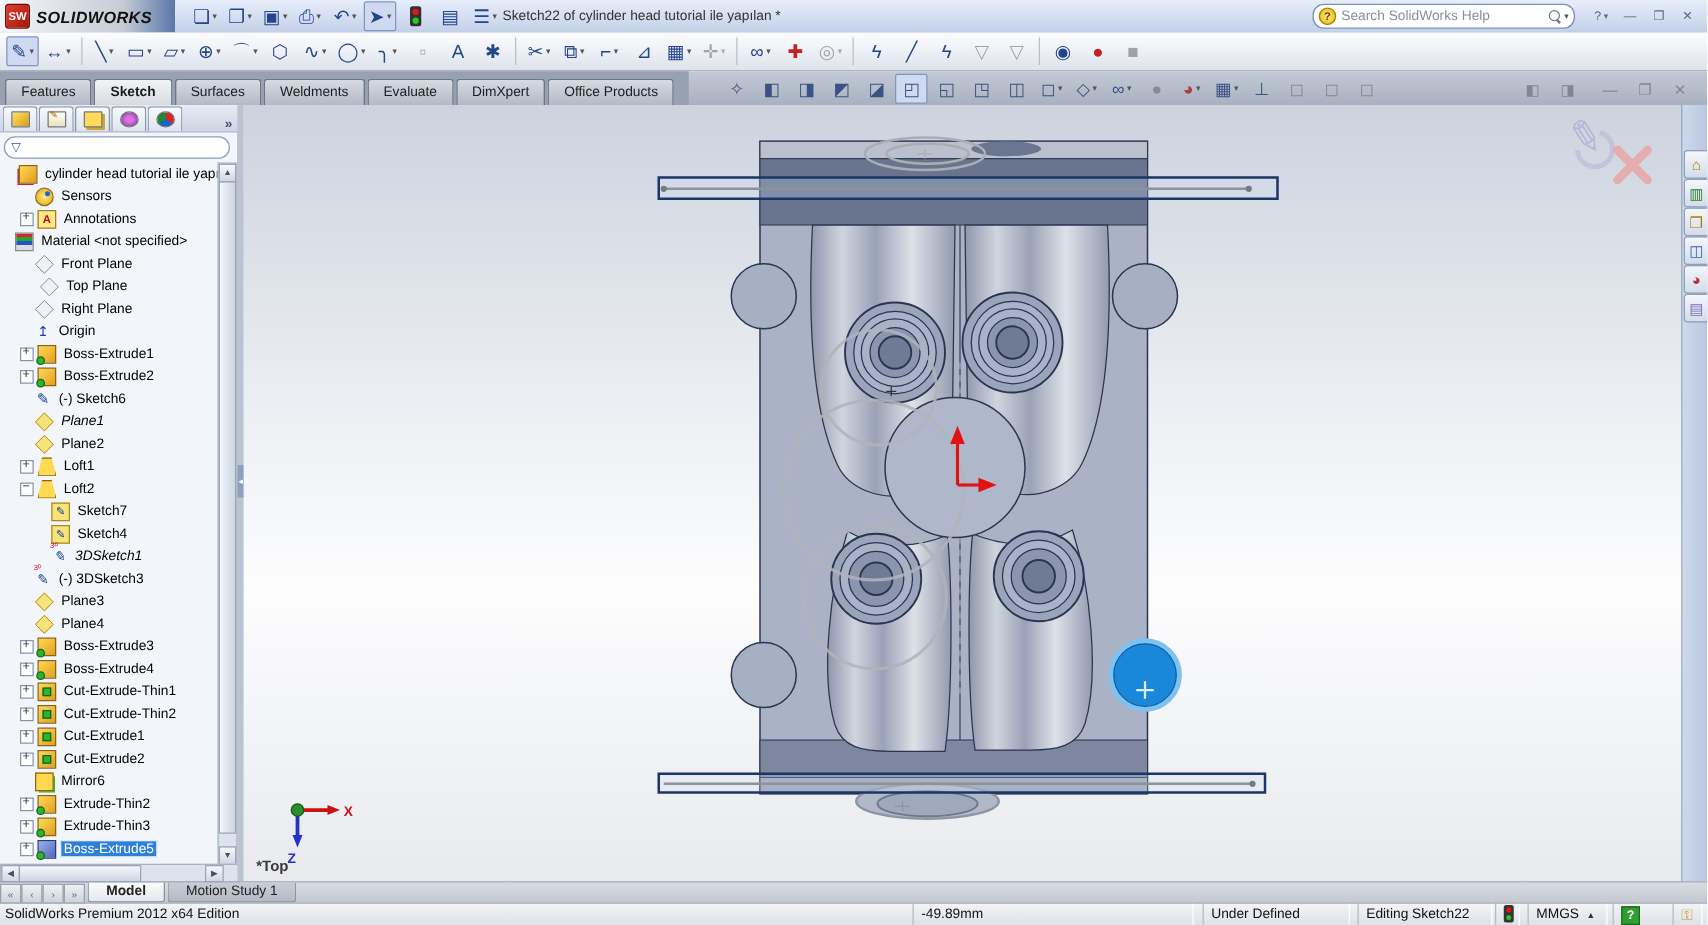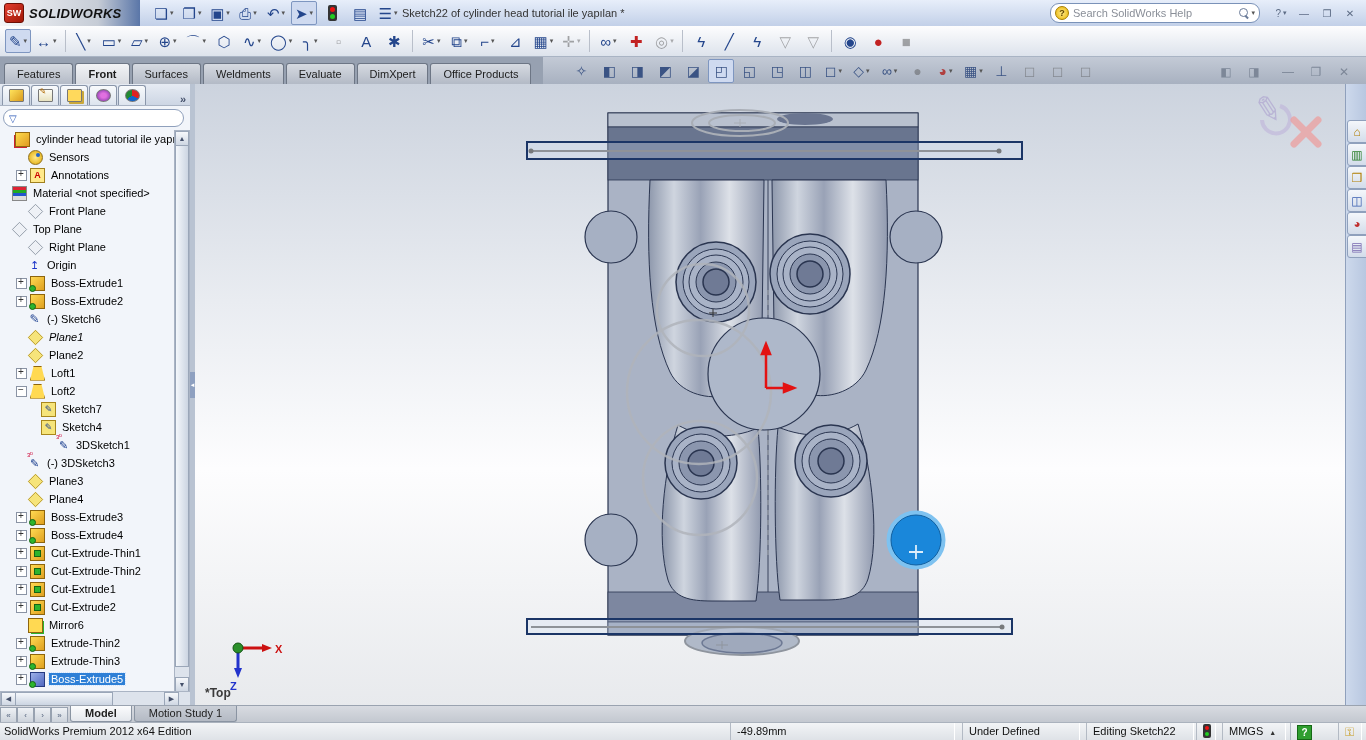--- a/index.html
+++ b/index.html
@@ -298,21 +298,21 @@
         </span>
         <span class="tb disabled">
           <span class="g">■</span>
         </span>
       </span>
 </div>
 
 <div id="ribbonrow">
   <div id="ctabs">
         <div class="ctab">Features</div>
-        <div class="ctab active">Front</div>
+        <div class="ctab active">Sketch</div>
         <div class="ctab">Surfaces</div>
         <div class="ctab">Weldments</div>
         <div class="ctab">Evaluate</div>
         <div class="ctab">DimXpert</div>
         <div class="ctab">Office Products</div>
       </div>
   <div id="headsup">
         <span class="tb">
           <span class="g">✧</span>
         </span>
@@ -435,21 +435,21 @@
           <div class="trow" style="">
             <span class="exp none"></span>
             <span class="ticon t-material"></span>
             <span class="tlabel">Material &lt;not specified&gt;</span>
           </div>
           <div class="trow" style="padding-left: 16px;">
             <span class="exp none"></span>
             <span class="ticon t-plane"></span>
             <span class="tlabel">Front Plane</span>
           </div>
-          <div class="trow" style="padding-left: 0;">
+          <div class="trow" style="padding-left: 20px;">
             <span class="exp none"></span>
             <span class="ticon t-plane"></span>
             <span class="tlabel">Top Plane</span>
           </div>
           <div class="trow" style="padding-left: 16px;">
             <span class="exp none"></span>
             <span class="ticon t-plane"></span>
             <span class="tlabel">Right Plane</span>
           </div>
           <div class="trow" style="padding-left: 16px;">
@@ -495,21 +495,21 @@
           <div class="trow" style="padding-left: 29px;">
             <span class="exp none"></span>
             <span class="ticon t-sketch-page"></span>
             <span class="tlabel">Sketch7</span>
           </div>
           <div class="trow" style="padding-left: 29px;">
             <span class="exp none"></span>
             <span class="ticon t-sketch-page"></span>
             <span class="tlabel">Sketch4</span>
           </div>
-          <div class="trow" style="padding-left: 45px;">
+          <div class="trow" style="padding-left: 29px; font-style: italic;">
             <span class="exp none"></span>
             <span class="ticon t-sketch3d"></span>
             <span class="tlabel">3DSketch1</span>
           </div>
           <div class="trow" style="padding-left: 16px;">
             <span class="exp none"></span>
             <span class="ticon t-sketch3d"></span>
             <span class="tlabel">(-) 3DSketch3</span>
           </div>
           <div class="trow" style="padding-left: 16px;">

